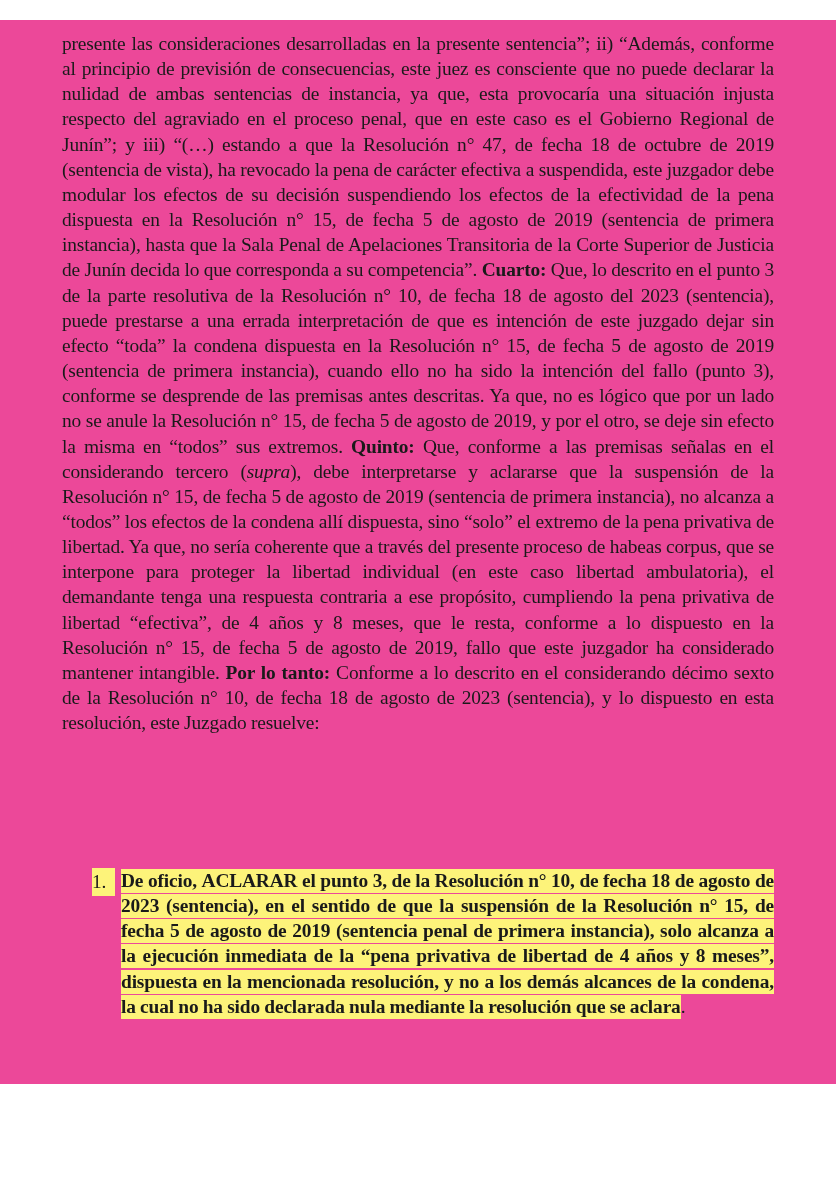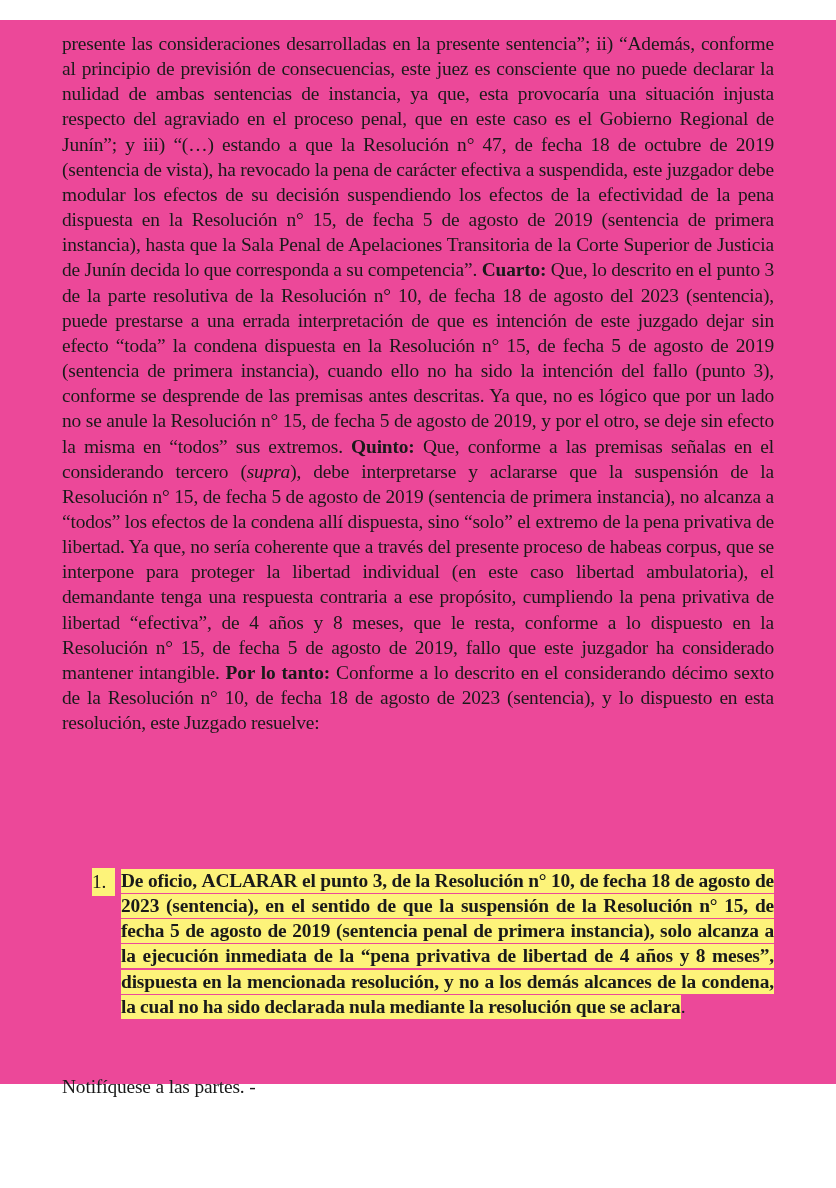--- a/index.html
+++ b/index.html
@@ -83,15 +83,14 @@
 <div class="page">
 
   <p class="body-text" style="margin:0;"><span>presente las consideraciones desarrolladas en la presente sentencia”; ii) “Además, conforme al principio de previsión de consecuencias, este juez es consciente que no puede declarar la nulidad de ambas sentencias de instancia, ya que, esta provocaría una situación injusta respecto del agraviado en el proceso penal, que en este caso es el Gobierno Regional de Junín”; y iii) “(…) estando a que la Resolución n° 47, de fecha 18 de octubre de 2019 (sentencia de vista), ha revocado la pena de carácter efectiva a suspendida, este juzgador debe modular los efectos de su decisión suspendiendo los efectos de la efectividad de la pena dispuesta en la Resolución n° 15, de fecha 5 de agosto de 2019 (sentencia de primera instancia), hasta que la Sala Penal de Apelaciones Transitoria de la Corte Superior de Justicia de Junín decida lo que corresponda a su competencia”. </span><b>Cuarto:</b><span> Que, lo descrito en el punto 3 de la parte resolutiva de la Resolución n° 10, de fecha 18 de agosto del 2023 (sentencia), puede prestarse a una errada interpretación de que es intención de este juzgado dejar sin efecto “toda” la condena dispuesta en la Resolución n° 15, de fecha 5 de agosto de 2019 (sentencia de primera instancia), cuando ello no ha sido la intención del fallo (punto 3), conforme se desprende de las premisas antes descritas. Ya que, no es lógico que por un lado no se anule la Resolución n° 15, de fecha 5 de agosto de 2019, y por el otro, se deje sin efecto la misma en “todos” sus extremos. </span><b>Quinto:</b><span> Que, conforme a las premisas señalas en el considerando tercero (</span><i>supra</i><span>), debe interpretarse y aclararse que la suspensión de la Resolución n° 15, de fecha 5 de agosto de 2019 (sentencia de primera instancia), no alcanza a “todos” los efectos de la condena allí dispuesta, sino “solo” el extremo de la pena privativa de libertad. Ya que, no sería coherente que a través del presente proceso de habeas corpus, que se interpone para proteger la libertad individual (en este caso libertad ambulatoria), el demandante tenga una respuesta contraria a ese propósito, cumpliendo la pena privativa de libertad “efectiva”, de 4 años y 8 meses, que le resta, conforme a lo dispuesto en la Resolución n° 15, de fecha 5 de agosto de 2019, fallo que este juzgador ha considerado mantener intangible. </span><b>Por lo tanto:</b><span> Conforme a lo descrito en el considerando décimo sexto de la Resolución n° 10, de fecha 18 de agosto de 2023 (sentencia), y lo dispuesto en esta resolución, este Juzgado resuelve:</span></p>
 
   <div class="list">
     <div class="list-item">
       <span class="list-num hl-num">1.</span><span class="hl"><span>De oficio, </span><b>ACLARAR</b><span> el punto 3, de la Resolución n° 10, de fecha 18 de agosto de 2023 (sentencia), en el sentido de que la suspensión de la Resolución n° 15, de fecha 5 de agosto de 2019 (sentencia penal de primera instancia), solo alcanza a la ejecución inmediata de la “pena privativa de libertad de 4 años y 8 meses”, dispuesta en la mencionada resolución, y no a los demás alcances de la condena, la cual no ha sido declarada nula mediante la resolución que se aclara</span></span><span>.</span>
     </div>
   </div>
 
-  <div class="closing">Notifíquese a las partes. -</div>
 
 </div>
 
 </body></html>

